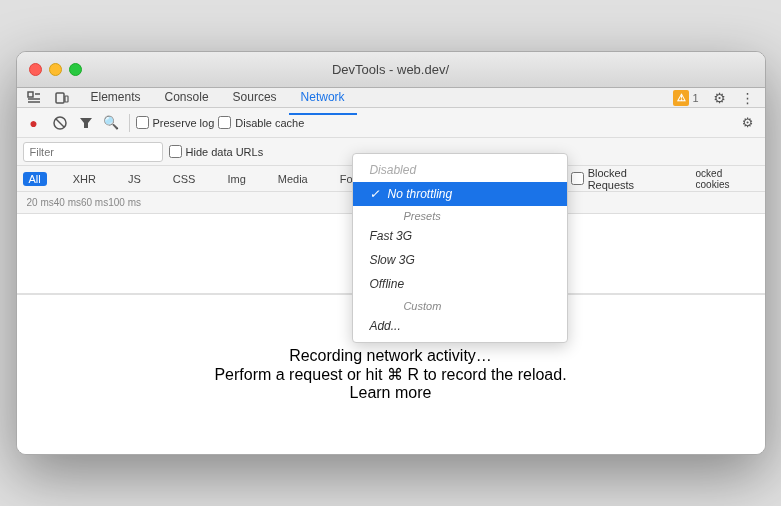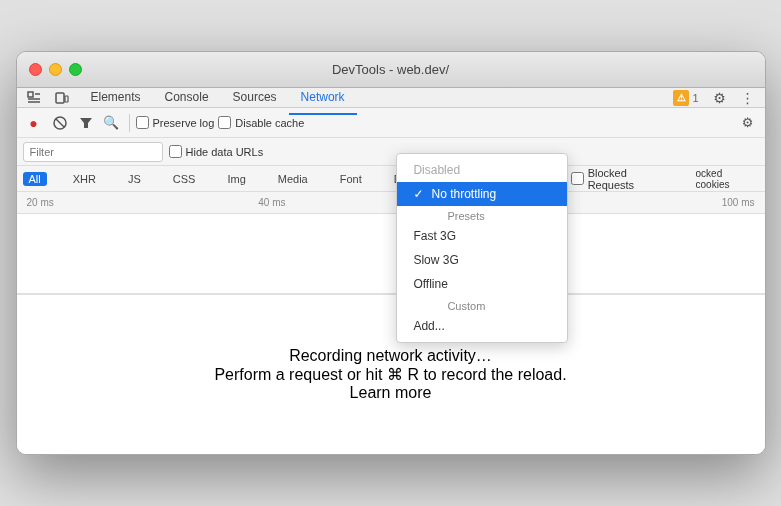--- a/index.html
+++ b/index.html
@@ -236,36 +236,37 @@
       height: 22px;
       display: flex;
       align-items: center;
       padding: 0 6px;
       font-size: 10px;
       color: #888;
     }
     .timeline-marks {
       flex: 1;
       display: flex;
-      justify-content: space-between;
+      justify-content: flex-start;
       padding: 0 4px;
     }
 
     
     .dropdown-overlay {
       position: absolute;
       top: 30px;
       right: -50px;
       background: white;
       border: 1px solid #ccc;
       border-radius: 4px;
       box-shadow: 0 4px 16px rgba(0,0,0,0.2);
-      width: 172px;
+      width: 216px;
       z-index: 100;
       padding: 4px 0;
+      font-style: italic;
     }
     .dropdown-item {
       padding: 5px 16px;
       font-size: 12px;
       cursor: pointer;
       color: #333;
       display: flex;
       align-items: center;
       gap: 8px;
     }

